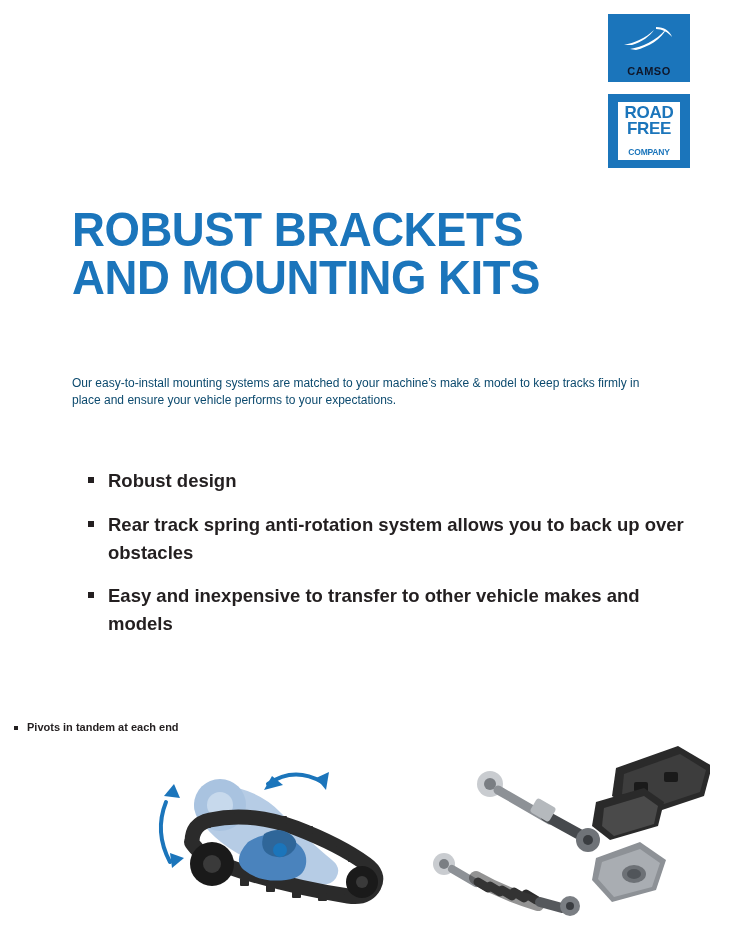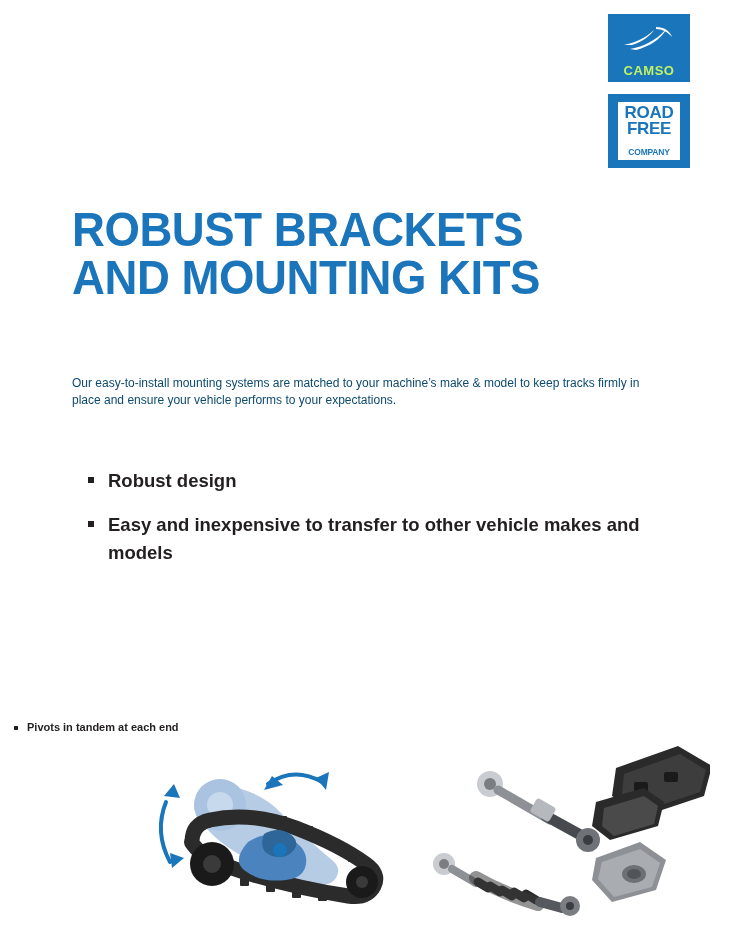--- a/index.html
+++ b/index.html
@@ -37,22 +37,22 @@
   }
   .camso-mark {
     position: absolute;
     top: 9px;
     left: 50%;
     transform: translateX(-50%);
     width: 58px;
     height: 30px;
   }
   .camso-word {
-    color: #bef264;
-    font-size: 13px;
+    color: #0f172a;
+    font-size: 11px;
     font-weight: bold;
     letter-spacing: 0.5px;
     font-family: "Liberation Sans", sans-serif;
     line-height: 1;
   }
   .logo-roadfree {
     width: 82px;
     height: 74px;
     background: #1b75bb;
     margin-top: 12px;
@@ -217,20 +217,24 @@
   <span class="tline">ROBUST BRACKETS</span>
   <span class="tline">AND MOUNTING KITS</span>
 </h1>
 
 <p class="intro">Our easy-to-install mounting systems are matched to your machine’s make &amp; model to keep tracks firmly in place and ensure your vehicle performs to your expectations.</p>
 
 <ul class="bullets">
   <li>
     <span class="sq"></span>
     <span>Robust design</span>
+  </li>
+  <li>
+    <span class="sq"></span>
+    <span>Rear track spring anti-rotation system allows you to back up over obstacles</span>
   </li>
   <li>
     <span class="sq"></span>
     <span>Easy and inexpensive to transfer to other vehicle makes and models</span>
   </li>
 </ul>
 
 <div class="caption">
   <span class="sq"></span>
   <span>Pivots in tandem at each end</span>

